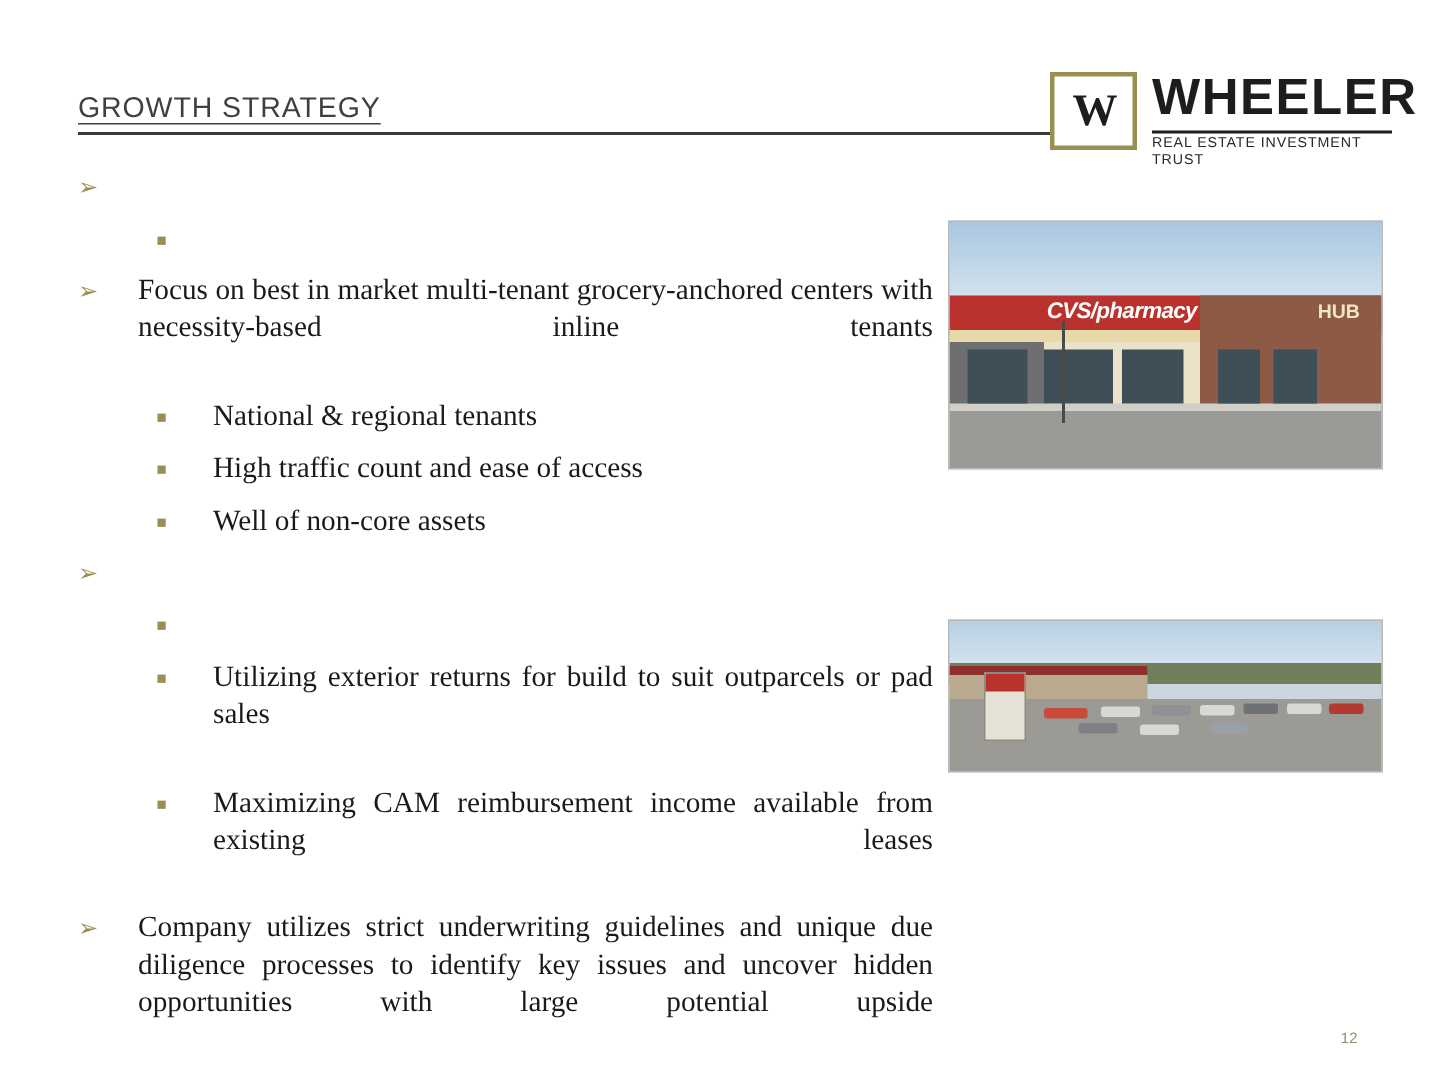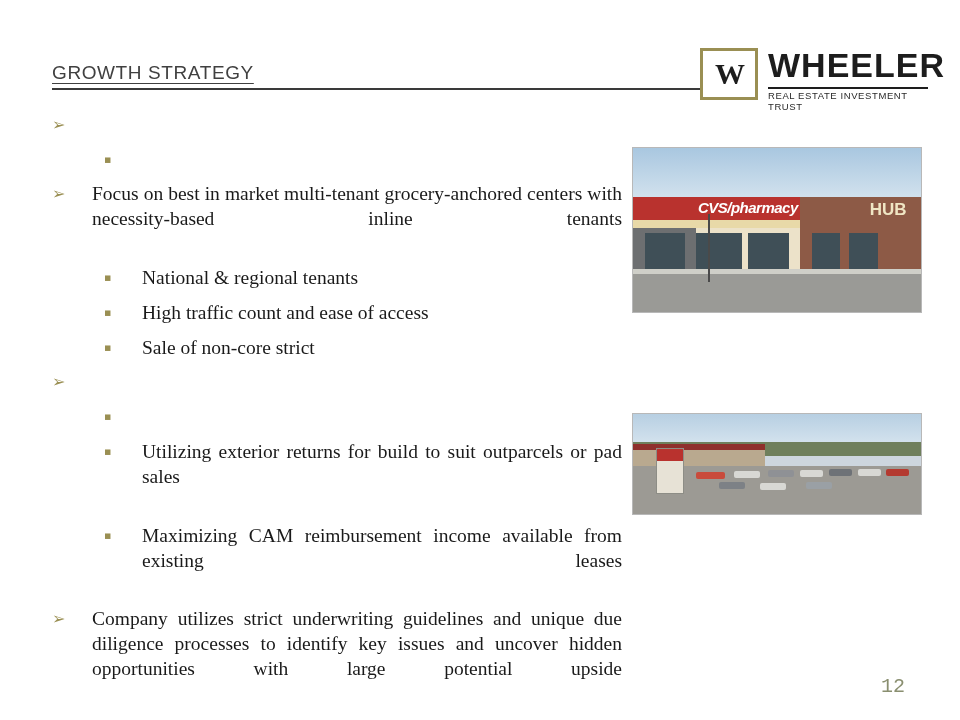--- a/index.html
+++ b/index.html
@@ -210,21 +210,21 @@
     position: absolute; left: 9%; top: 31%;
     font-family: Liberation Sans, sans-serif;
     font-size: 15px; font-weight: bold; font-style: italic;
     color: #ffffff;
     letter-spacing: -0.5px;
     margin-left: 39px;
   }
   .p1-hub {
     position: absolute; right: 5%; top: 32%;
     font-family: "Liberation Sans", sans-serif;
-    font-size: 17px; font-weight: bold;
+    font-size: 13px; font-weight: bold;
     color: #f0e6c4;
   }
   .p1-win {
     position: absolute; top: 52%; height: 22%;
     background: #3f4f57;
   }
   .p1-pole {
     position: absolute; left: 26%; top: 40%; width: 2px; height: 42%;
     background: #4a4a4a;
   }
@@ -264,22 +264,22 @@
     height: 7px;
     border-radius: 2px;
     background: #d8d8d4;
   }
 
   
   .page-num {
     position: absolute;
     right: 55px;
     bottom: 22px;
-    font-family: Liberation Mono, monospace;
-    font-size: 20px;
+    font-family: Liberation Sans, sans-serif;
+    font-size: 10px;
     color: #8a8f70;
   }
 </style>
 </head>
 <body>
 
 <div class="slide">
 
   <div class="slide-title">GROWTH STRATEGY</div>
   <div class="title-rule"></div>
@@ -313,21 +313,21 @@
       <span class="btext">National &amp; regional tenants</span>
     </div>
 
     <div class="bullet l2">
       <span class="marker-square">▪</span>
       <span class="btext">High traffic count and ease of access</span>
     </div>
 
     <div class="bullet l2">
       <span class="marker-square">▪</span>
-      <span class="btext">Sale of non-core strict</span>
+      <span class="btext">Well of non-core assets</span>
     </div>
 
     <div class="bullet l1">
       <span class="marker-arrow">➢</span>
     </div>
 
     <div class="bullet l2">
       <span class="marker-square">▪</span>
     </div>
 

